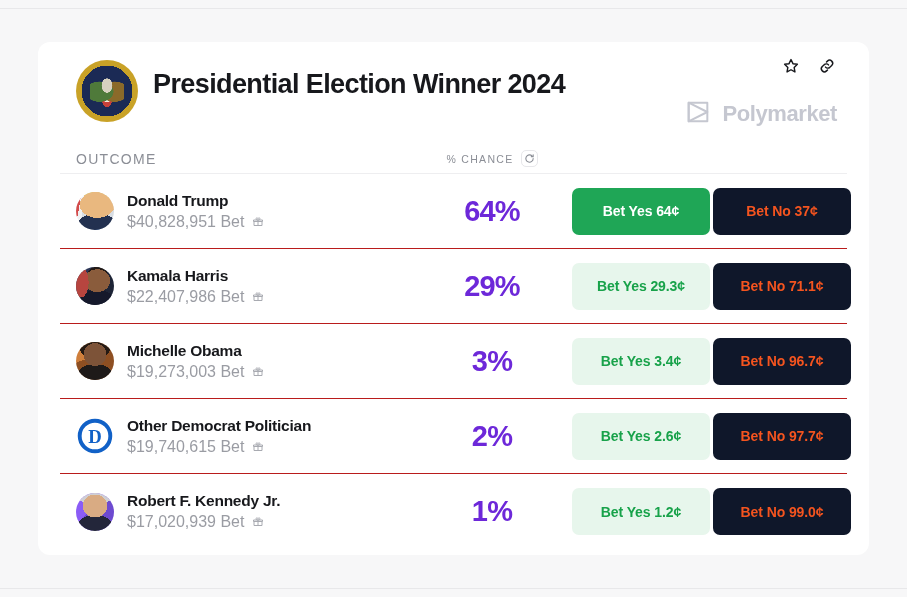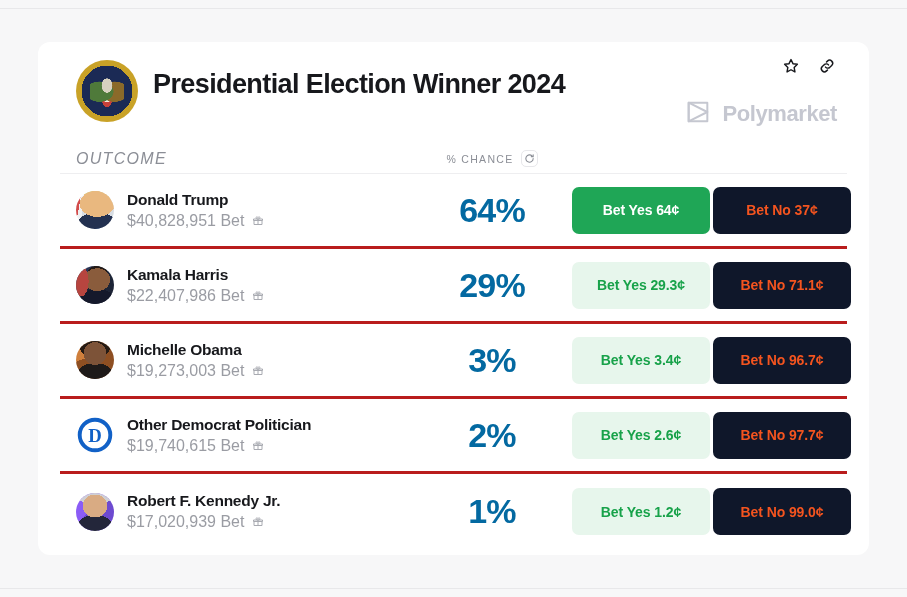--- a/index.html
+++ b/index.html
@@ -160,25 +160,24 @@
   
   .col-head {
     display: flex;
     align-items: center;
     height: 30px;
     border-bottom: 1px solid #eeeef0;
     padding: 0 10px 0 16px;
   }
   .col-head .c-outcome {
     flex: 0 0 336px;
-    font-size: 16px;
+    font-size: 14px;
     letter-spacing: 1.3px;
     color: #8b8e96;
     font-weight: normal;
-    font-style: italic;
   }
   .col-head .c-chance {
     flex: 0 0 160px;
     display: flex;
     align-items: center;
     justify-content: center;
     gap: 7px;
     font-size: 10.5px;
     letter-spacing: 1.3px;
     color: #8b8e96;
@@ -191,21 +190,21 @@
     display: flex;
     align-items: center;
     justify-content: center;
     cursor: pointer;
   }
 
   .row {
     display: flex;
     align-items: center;
     height: 75px;
-    border-bottom: 3px solid #b91c1c;
+    border-bottom: 1px solid #b91c1c;
     padding: 0 10px 0 16px;
   }
   .row:last-child { border-bottom: none; }
 
   .cell-outcome {
     flex: 0 0 336px;
     display: flex;
     align-items: center;
     gap: 13px;
   }
@@ -289,23 +288,23 @@
     display: flex;
     align-items: center;
     gap: 8px;
     font-size: 16px;
     color: #9a9ca3;
   }
 
   .cell-chance {
     flex: 0 0 160px;
     text-align: center;
-    font-size: 34px;
+    font-size: 29px;
     font-weight: bold;
-    color: #0369a1;
+    color: #6d28d9;
     letter-spacing: -0.8px;
   }
 
   .cell-actions {
     flex: 1;
     display: flex;
     justify-content: flex-end;
     gap: 3px;
     padding-right: 6px;
   }

